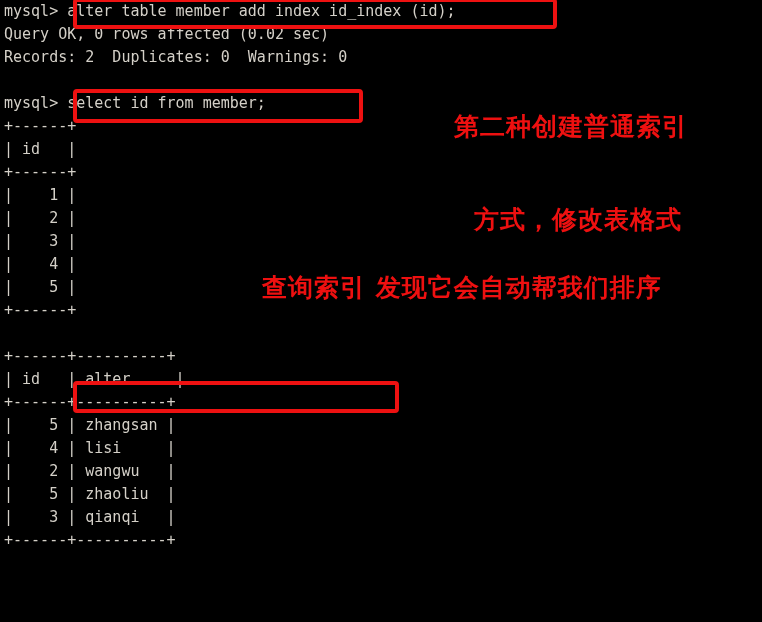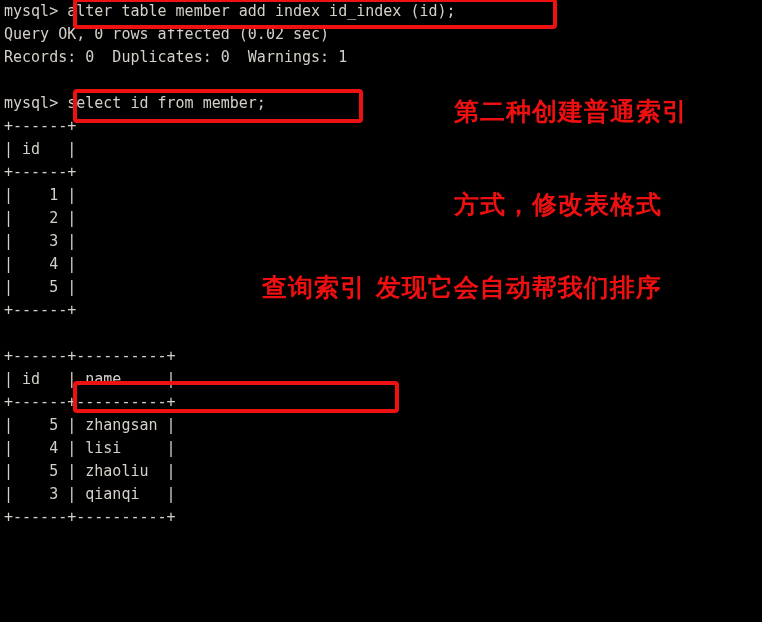--- a/index.html
+++ b/index.html
@@ -57,49 +57,50 @@
   }
 </style>
 </head>
 <body>
 
 <div id="terminal">
 
   <div class="screen-lines">
     <div class="line">mysql&gt; alter table member add index id_index (id);</div>
     <div class="line">Query OK, 0 rows affected (0.02 sec)</div>
-    <div class="line">Records: 0  Duplicates: 0  Warnings: 1</div>
+    <div class="line">Records: 2  Duplicates: 0  Warnings: 0</div>
     <div class="line blank"></div>
     <div class="line">mysql&gt; select id from member;</div>
     <div class="line">+------+</div>
     <div class="line">| id   |</div>
     <div class="line">+------+</div>
     <div class="line">|    1 |</div>
     <div class="line">|    2 |</div>
     <div class="line">|    3 |</div>
     <div class="line">|    4 |</div>
     <div class="line">|    5 |</div>
     <div class="line">+------+</div>
     <div class="line blank"></div>
     <div class="line">+------+----------+</div>
-    <div class="line">| id   | name     |</div>
+    <div class="line">| id   | alter     |</div>
     <div class="line">+------+----------+</div>
     <div class="line">|    5 | zhangsan |</div>
     <div class="line">|    4 | lisi     |</div>
+    <div class="line">|    2 | wangwu   |</div>
     <div class="line">|    5 | zhaoliu  |</div>
     <div class="line">|    3 | qianqi   |</div>
     <div class="line">+------+----------+</div>
   </div>
 
   <div class="hl-box" style="left:73px; top:-2px; width:484px; height:31px;"></div>
 
   <div class="hl-box" style="left:73px; top:89px; width:290px; height:34px;"></div>
 
   <div class="hl-box" style="left:73px; top:381px; width:326px; height:32px;"></div>
 
-  <div class="annotation" style="left:454px; top:34px;">
+  <div class="annotation" style="left:454px; top:49px;">
     <div>第二种创建普通索引</div>
-    <div style="">方式，修改表格式</div>
+    <div style="margin-left:20px;">方式，修改表格式</div>
   </div>
 
   <div class="annotation" style="left:222px; top:272px;margin-left:40px;">查询索引 发现它会自动帮我们排序</div>
 
 </div>
 
 </body></html>

